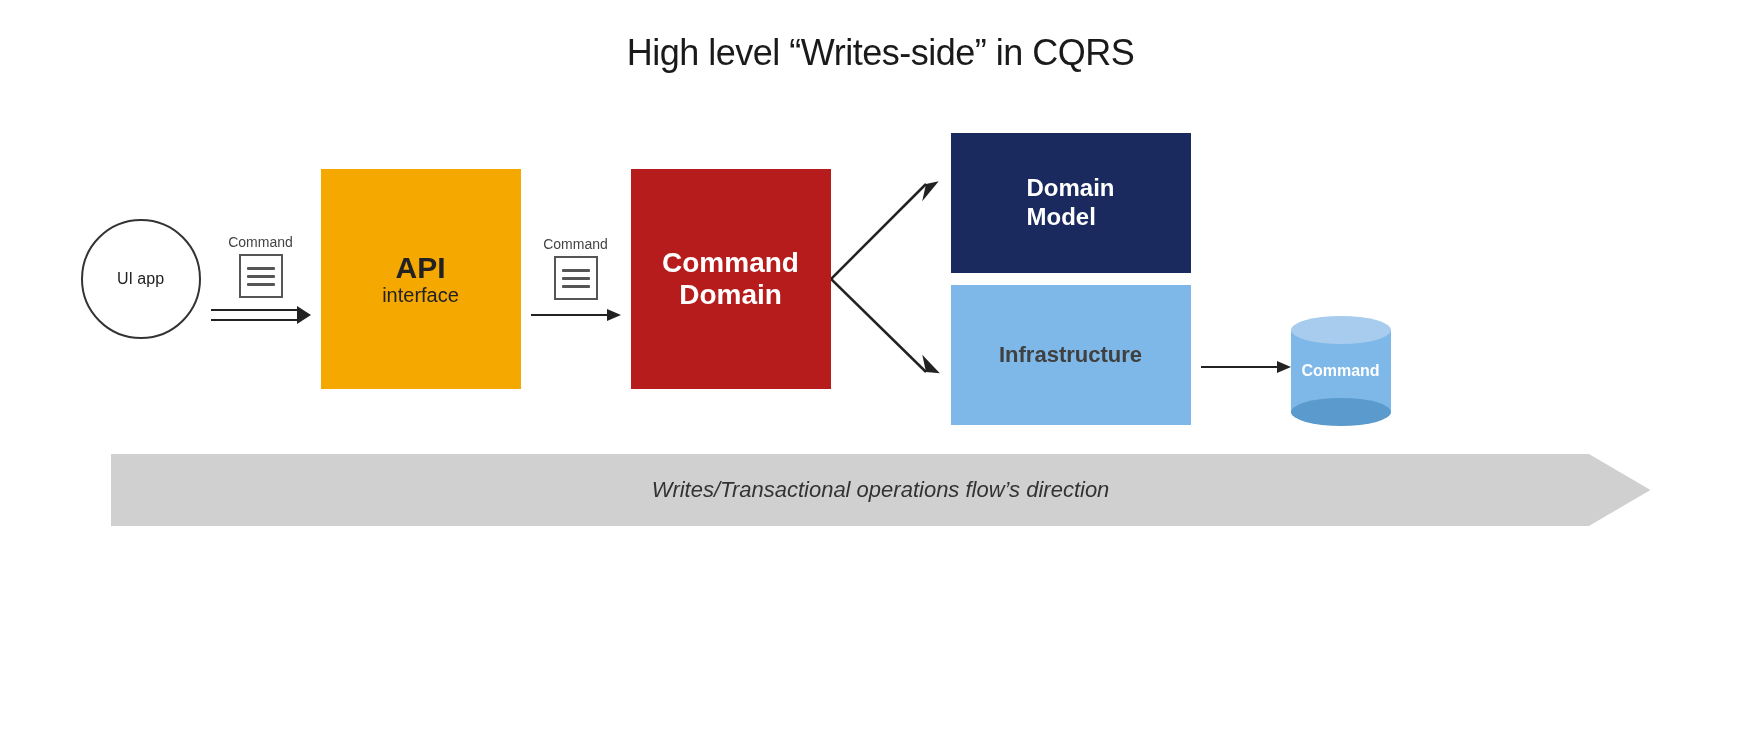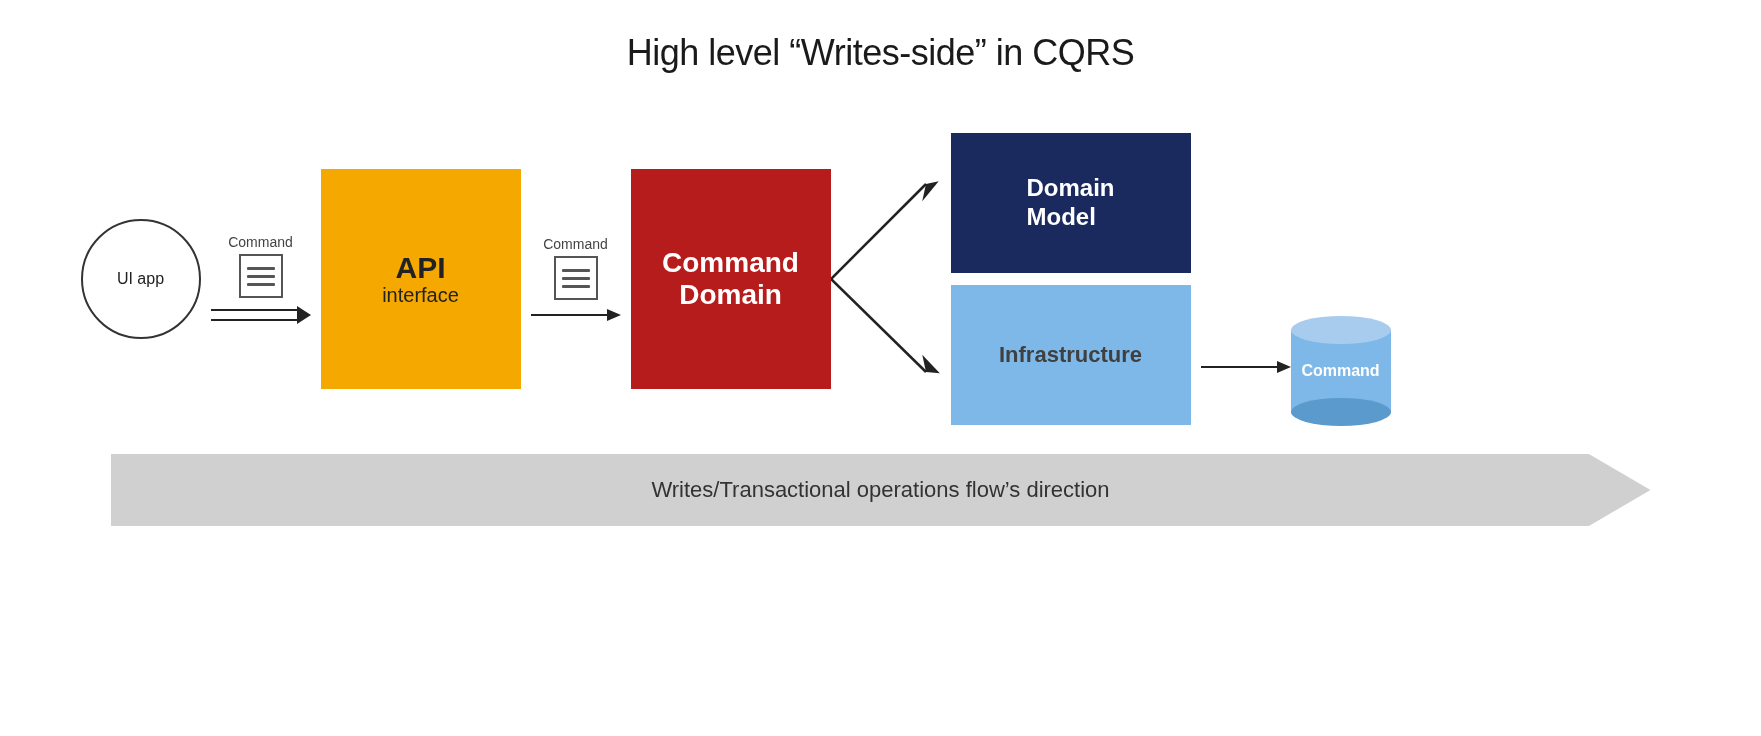--- a/index.html
+++ b/index.html
@@ -207,20 +207,21 @@
       transform: translate(-50%, -50%);
       z-index: 3;
       white-space: nowrap;
     }
 
     
     .bottom-arrow-area {
       width: 1540px;
       margin: 10px auto 0;
       position: relative;
+      font-style: italic;
     }
 
     .bottom-arrow-shape {
       width: 100%;
       height: 72px;
       background: #d0d0d0;
       clip-path: polygon(0 0, 96% 0, 100% 50%, 96% 100%, 0 100%);
       display: flex;
       align-items: center;
       justify-content: center;

